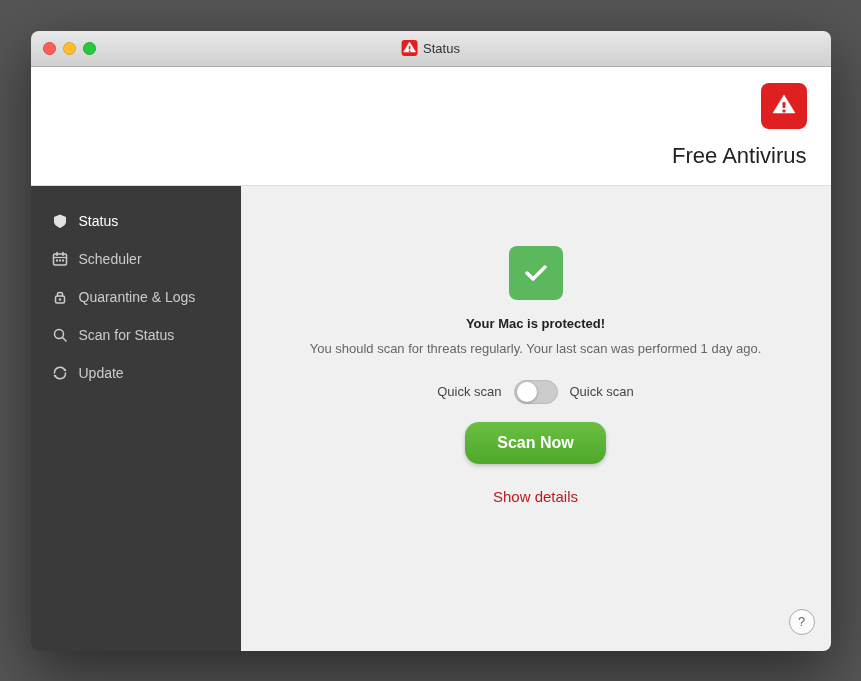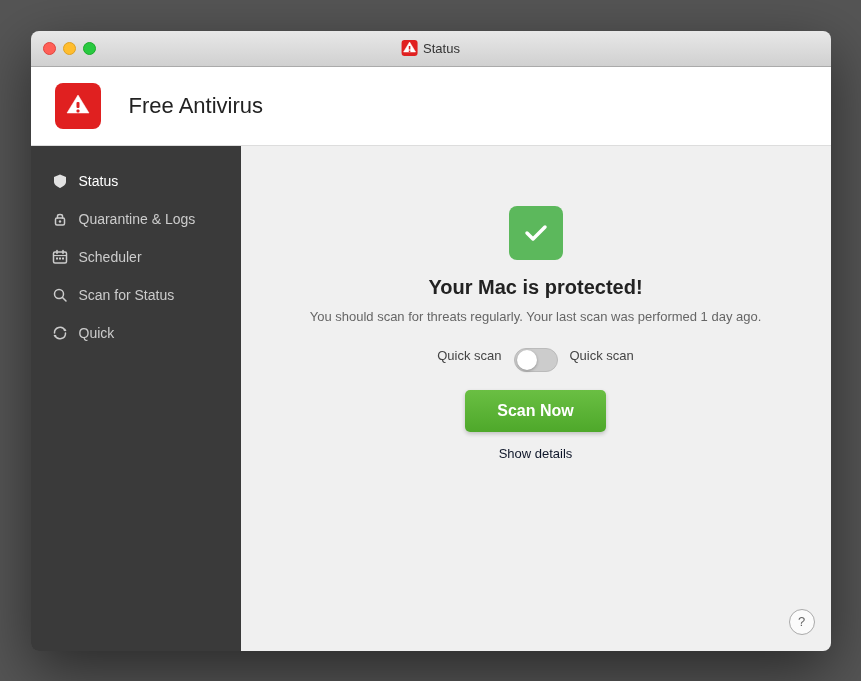--- a/index.html
+++ b/index.html
@@ -83,24 +83,25 @@
       flex-direction: column;
       flex: 1;
       overflow: hidden;
     }
 
     
     .app-header {
       background: #fff;
       padding: 16px 24px;
       display: flex;
-      align-items: center;
-      gap: 28px;
+      align-items: flex-end;
+      gap: 14px;
       border-bottom: 1px solid #ddd;
       flex-shrink: 0;
+      flex-direction: column;
     }
 
     .app-logo {
       width: 46px;
       height: 46px;
       background: #e02020;
       border-radius: 8px;
       display: flex;
       align-items: center;
       justify-content: center;
@@ -180,35 +181,36 @@
       justify-content: center;
       margin-bottom: 16px;
     }
 
     .status-check-icon svg {
       width: 30px;
       height: 30px;
     }
 
     .protected-title {
-      font-size: 20px;
+      font-size: 13px;
       font-weight: 600;
       color: #222;
       margin-bottom: 10px;
     }
 
     .protected-subtitle {
       font-size: 13px;
       color: #666;
       margin-bottom: 24px;
     }
 
     
     .scan-type-row {
       display: flex;
+      align-items: center;
       gap: 12px;
       margin-bottom: 18px;
     }
 
     .scan-label {
       font-size: 13px;
       color: #444;
     }
 
     
@@ -232,32 +234,32 @@
       left: 2px;
       box-shadow: 0 1px 3px rgba(0,0,0,0.3);
       transition: left 0.2s;
     }
 
     
     .scan-now-btn {
       background: linear-gradient(to bottom, #6abf43, #4ea82a);
       color: #fff;
       border: none;
-      border-radius: 5px;
+      border-radius: 14px;
       padding: 12px 32px;
       font-size: 16px;
       font-weight: 600;
       cursor: pointer;
-      margin-bottom: 14px;
+      margin-bottom: 24px;
       box-shadow: 0 2px 4px rgba(0,0,0,0.2);
     }
 
     .show-details-link {
-      font-size: 13px;
-      color: #0f172a;
+      font-size: 15px;
+      color: #b91c1c;
       cursor: pointer;
       text-decoration: none;
       text-align: right;
     }
 
     
     .help-button {
       position: absolute;
       bottom: 16px;
       right: 16px;
@@ -319,63 +321,63 @@
             <svg width="16" height="16" viewBox="0 0 16 16" fill="none">
               <path d="M8 1.5 L14 4 V9 C14 12.5 8 15 8 15 C8 15 2 12.5 2 9 V4 Z" fill="white" opacity="0.85"></path>
             </svg>
           </span>
           <span>Status</span>
         </div>
 
         <div class="sidebar-item">
           <span class="sidebar-icon">
             <svg width="16" height="16" viewBox="0 0 16 16" fill="none">
-              <rect x="3.5" y="7" width="9" height="7" rx="1.5" stroke="#ccc" stroke-width="1.5" fill="none"></rect>
-              <path d="M5.5 7 V5 C5.5 3.07 10.5 3.07 10.5 5 V7" stroke="#ccc" stroke-width="1.5" fill="none" stroke-linecap="round"></path>
-              <circle cx="8" cy="10.5" r="1.2" fill="#ccc"></circle>
-            </svg>
-          </span>
-          <span>Quarantine &amp; Logs</span>
-        </div>
-
-        <div class="sidebar-item">
-          <span class="sidebar-icon">
-            <svg width="16" height="16" viewBox="0 0 16 16" fill="none">
               <rect x="1.5" y="3" width="13" height="11" rx="1.5" stroke="#ccc" stroke-width="1.5" fill="none"></rect>
               <line x1="1.5" y1="6.5" x2="14.5" y2="6.5" stroke="#ccc" stroke-width="1.2"></line>
               <line x1="5" y1="1.5" x2="5" y2="4.5" stroke="#ccc" stroke-width="1.5" stroke-linecap="round"></line>
               <line x1="11" y1="1.5" x2="11" y2="4.5" stroke="#ccc" stroke-width="1.5" stroke-linecap="round"></line>
               <rect x="4" y="8.5" width="2" height="2" rx="0.3" fill="#ccc"></rect>
               <rect x="7" y="8.5" width="2" height="2" rx="0.3" fill="#ccc"></rect>
               <rect x="10" y="8.5" width="2" height="2" rx="0.3" fill="#ccc"></rect>
             </svg>
           </span>
           <span>Scheduler</span>
         </div>
 
         <div class="sidebar-item">
           <span class="sidebar-icon">
             <svg width="16" height="16" viewBox="0 0 16 16" fill="none">
+              <rect x="3.5" y="7" width="9" height="7" rx="1.5" stroke="#ccc" stroke-width="1.5" fill="none"></rect>
+              <path d="M5.5 7 V5 C5.5 3.07 10.5 3.07 10.5 5 V7" stroke="#ccc" stroke-width="1.5" fill="none" stroke-linecap="round"></path>
+              <circle cx="8" cy="10.5" r="1.2" fill="#ccc"></circle>
+            </svg>
+          </span>
+          <span>Quarantine &amp; Logs</span>
+        </div>
+
+        <div class="sidebar-item">
+          <span class="sidebar-icon">
+            <svg width="16" height="16" viewBox="0 0 16 16" fill="none">
               <circle cx="7" cy="7" r="4.5" stroke="#ccc" stroke-width="1.5" fill="none"></circle>
               <line x1="10.5" y1="10.5" x2="14" y2="14" stroke="#ccc" stroke-width="1.5" stroke-linecap="round"></line>
             </svg>
           </span>
           <span>Scan for Status</span>
         </div>
 
         <div class="sidebar-item">
           <span class="sidebar-icon">
             <svg width="16" height="16" viewBox="0 0 16 16" fill="none">
               <path d="M13.5 8 A5.5 5.5 0 0 1 3 10.5" stroke="#ccc" stroke-width="1.5" fill="none" stroke-linecap="round"></path>
               <path d="M2.5 8 A5.5 5.5 0 0 1 13 5.5" stroke="#ccc" stroke-width="1.5" fill="none" stroke-linecap="round"></path>
               <polygon points="13,3.5 14.5,6 11.5,6" fill="#ccc"></polygon>
               <polygon points="3,12.5 1.5,10 4.5,10" fill="#ccc"></polygon>
             </svg>
           </span>
-          <span>Quick</span>
+          <span>Update</span>
         </div>
 
       </div>
 
       <div class="content">
 
         <div class="status-check-icon">
           <svg width="30" height="30" viewBox="0 0 30 30" fill="none">
             <path d="M6 15 L12 21 L24 9" stroke="white" stroke-width="3.5" stroke-linecap="round" stroke-linejoin="round"></path>
           </svg>

